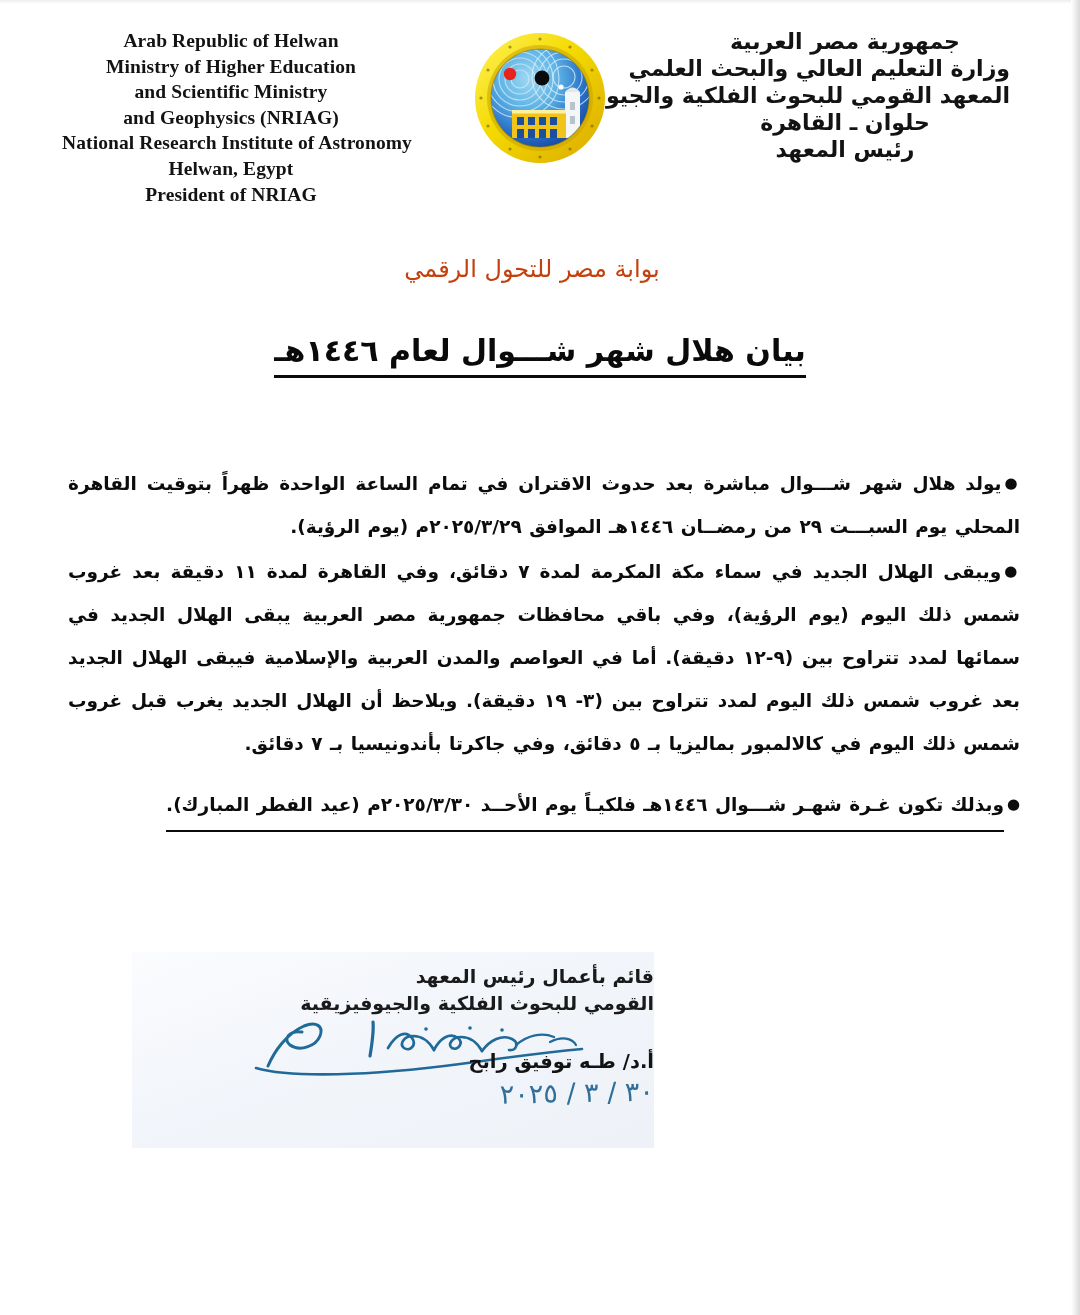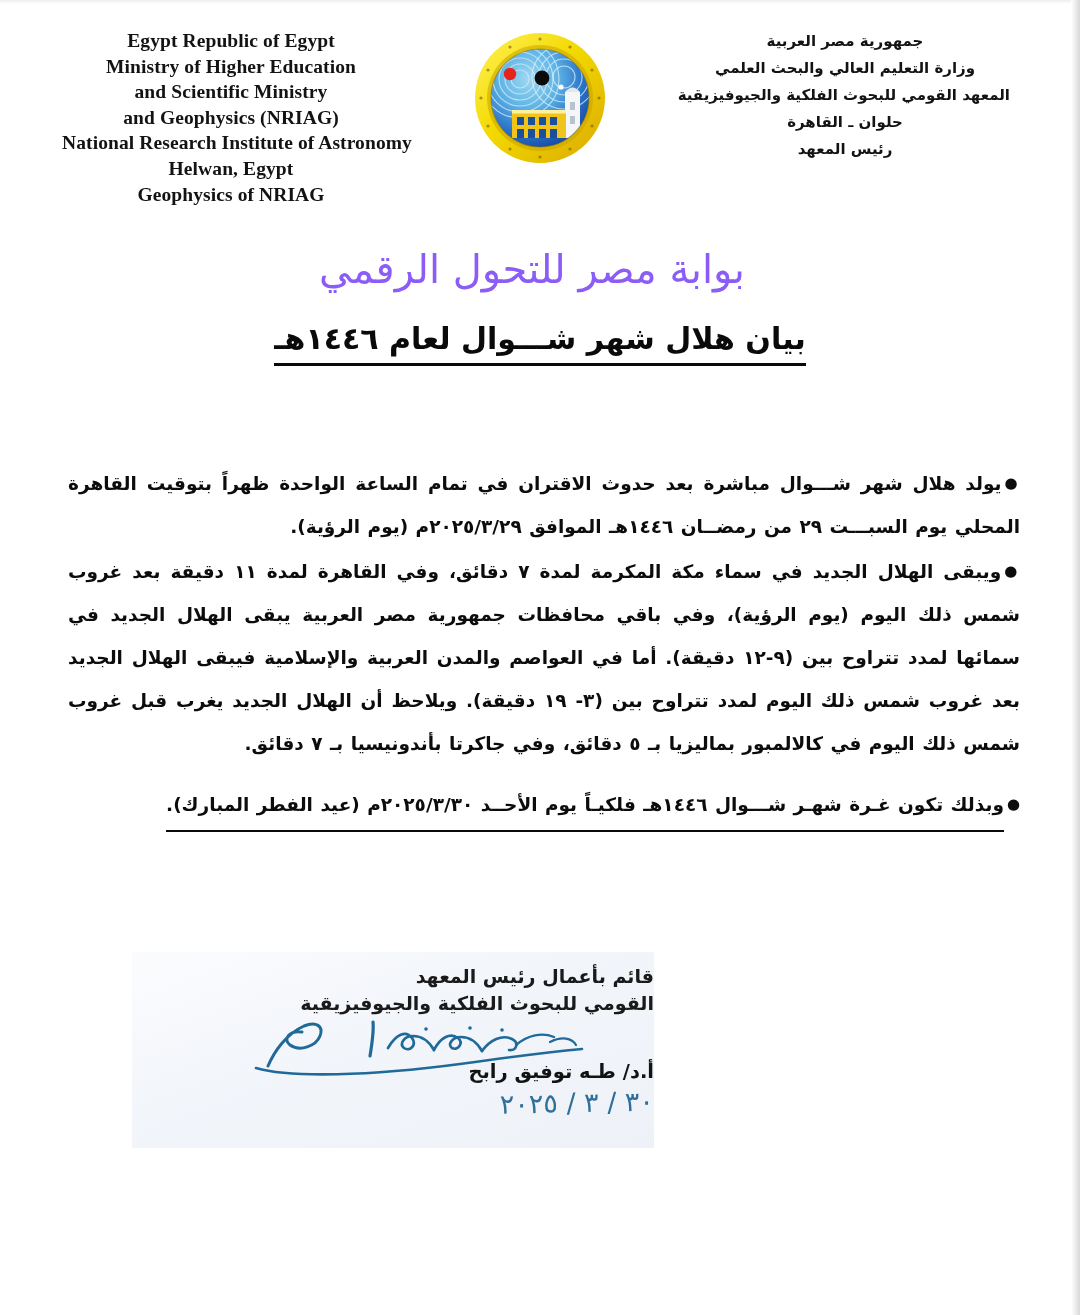--- a/index.html
+++ b/index.html
@@ -70,21 +70,21 @@
   .header-ar {
     width: 400px;
     padding-right: 70px;
     box-sizing: border-box;
     text-align: center;
     direction: rtl;
   }
   .header-ar .line {
     font-family: "DejaVu Sans", "Liberation Sans", sans-serif;
     font-weight: bold;
-    font-size: 15px;
+    font-size: 22px;
     line-height: 27px;
     color: #131313;
     white-space: nowrap;
   }
 
   
   .logo-wrap {
     width: 136px;
     height: 136px;
     position: relative;
@@ -93,28 +93,28 @@
   }
 
   
   .portal-title {
     position: absolute;
     top: 248px;
     left: 0;
     width: 1064px;
     text-align: center;
     font-family: "DejaVu Sans", "Liberation Sans", sans-serif;
-    font-size: 40px;
+    font-size: 24px;
     line-height: 42px;
-    color: #8b5cf6;
+    color: #c2410c;
     direction: rtl;
   }
   .doc-title-row {
     position: absolute;
-    top: 319px;
+    top: 331px;
     left: 0;
     width: 1080px;
     text-align: center;
     direction: rtl;
   }
   .doc-title {
     display: inline-block;
     font-family: "DejaVu Sans", "Liberation Sans", sans-serif;
     font-weight: bold;
     font-size: 30px;
@@ -194,21 +194,21 @@
     z-index: 3;
     top: 60px;
     left: 88px;
     width: 400px;
     height: 70px;
     pointer-events: none;
   }
   .sign-name {
     position: relative;
     z-index: 4;
-    margin-top: 42px;
+    margin-top: 32px;
     font-family: "DejaVu Sans", "Liberation Sans", sans-serif;
     font-weight: bold;
     font-size: 19.5px;
     line-height: 26px;
     color: #131313;
     letter-spacing: 0.3px;
   }
   .sign-date {
     position: relative;
     z-index: 4;
@@ -226,27 +226,27 @@
 <body>
 
 <div class="page">
 
   <div class="scan-edge-top"></div>
   <div class="scan-edge-right"></div>
 
   <div class="header">
 
     <div class="header-en">
-      <div class="line">Egypt Republic of Egypt</div>
+      <div class="line">Arab Republic of Helwan</div>
       <div class="line">Ministry of Higher Education</div>
       <div class="line">and Scientific Ministry</div>
       <div class="line">and Geophysics (NRIAG)</div>
       <div class="line">National Research Institute of Astronomy</div>
       <div class="line">Helwan, Egypt</div>
-      <div class="line">Geophysics of NRIAG</div>
+      <div class="line">President of NRIAG</div>
     </div>
 
     <div class="logo-wrap">
       <svg viewBox="0 0 136 136" width="136" height="136" aria-hidden="true">
         <defs>
           <radialGradient id="sphereGrad" cx="38%" cy="30%" r="78%">
             <stop offset="0%" stop-color="#9fd8f2"></stop>
             <stop offset="38%" stop-color="#5fb4e6"></stop>
             <stop offset="72%" stop-color="#2a73c9"></stop>
             <stop offset="100%" stop-color="#12409a"></stop>

